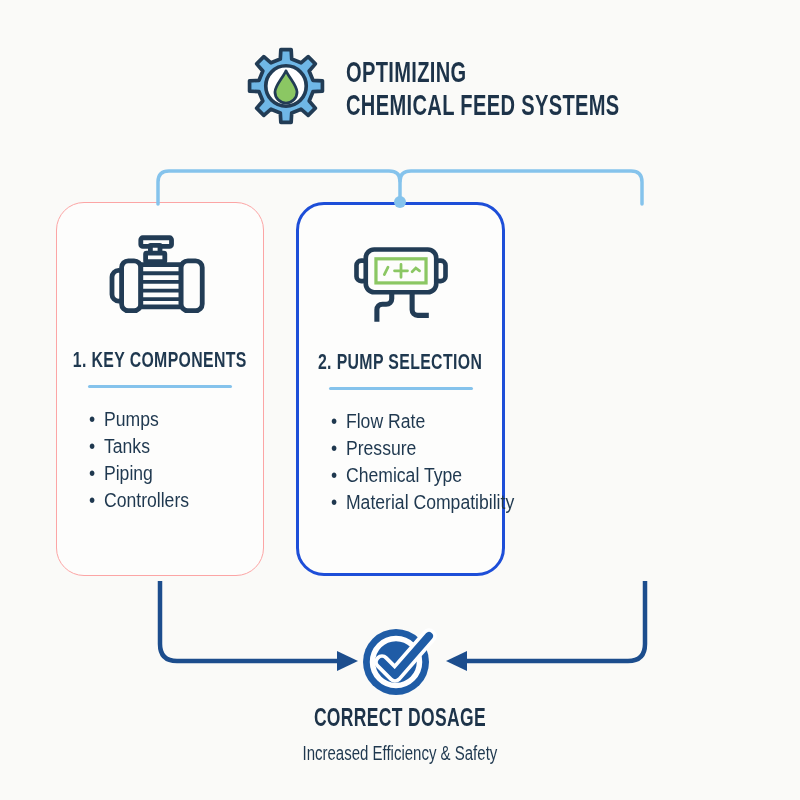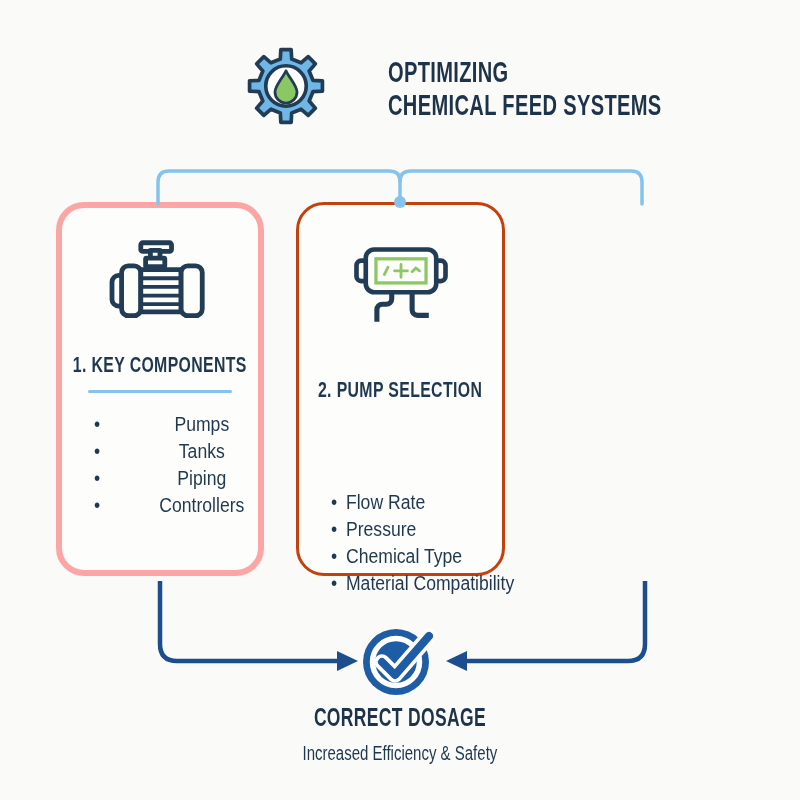--- a/index.html
+++ b/index.html
@@ -2,34 +2,34 @@
 <html><head>
 <meta charset="utf-8">
 <style>
   * { margin:0; padding:0; box-sizing:border-box; }
   html,body { width:800px; height:800px; }
   body { font-family:"Liberation Sans", sans-serif; background:#fafaf8; position:relative; overflow:hidden; color:#1f384f; }
 
   .canvas { position:absolute; inset:0; }
 
   
-  .header { position:absolute; left:240px; top:40px; display:flex; align-items:center; z-index:1;gap:42px; }
+  .header { position:absolute; left:240px; top:40px; display:flex; align-items:center; z-index:1; }
   .gear-wrap { width:92px; height:92px; flex:0 0 auto; }
   .titles { margin-left:14px; padding-top:4px; }
   .title-line { font-size:30px; font-weight:bold; line-height:33px; color:#1d3349; letter-spacing:.5px;
                 transform:scaleX(.67); transform-origin:left center; white-space:nowrap; }
 
   
   .overlay { position:absolute; left:0; top:0; z-index:2; pointer-events:none; }
 
   
   .card { position:absolute; top:202px; height:374px; background:#fdfdfc; border-radius:28px;
           display:flex; flex-direction:column; align-items:center; z-index:1; }
-  .card--green { border:6px solid #fca5a5;text-align:center; }
-  .card--blue  { border:3px solid #c2410c;gap:28px; }
+  .card--green { border:1px solid #fca5a5; }
+  .card--blue  { border:3px solid #1d4ed8; }
   .card1 { left:56px;  width:208px; }
   .card2 { left:296px; width:209px; }
   .card3 { left:540px; width:208px; }
 
   .card-icon { margin-top:26px; height:102px; display:flex; align-items:center; justify-content:center; }
   .card-title { margin-top:16px; font-size:22px; font-weight:bold; color:#1f384f; white-space:nowrap;
                 transform:scaleX(.72); transform-origin:center top; letter-spacing:.5px; }
   .card-underline { margin-top:12px; width:144px; height:3px; background:#85c3ec; border-radius:2px; }
   .card-list { list-style:none; margin-top:18px; align-self:flex-start; margin-left:32px;
                width:228px; transform:scaleX(.88); transform-origin:left top; }

